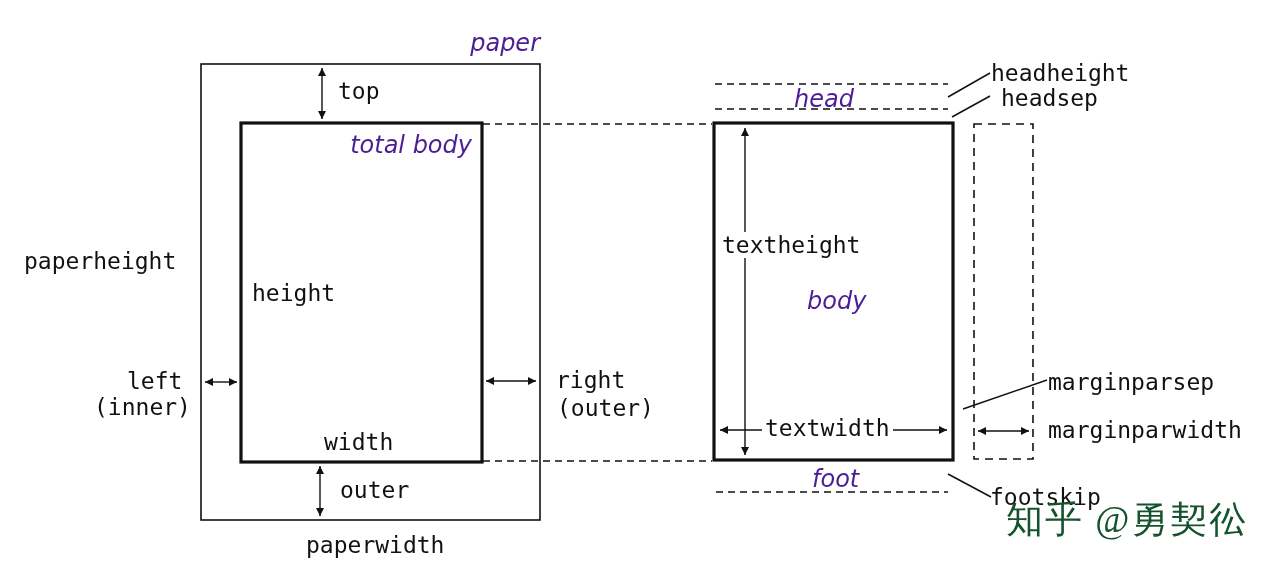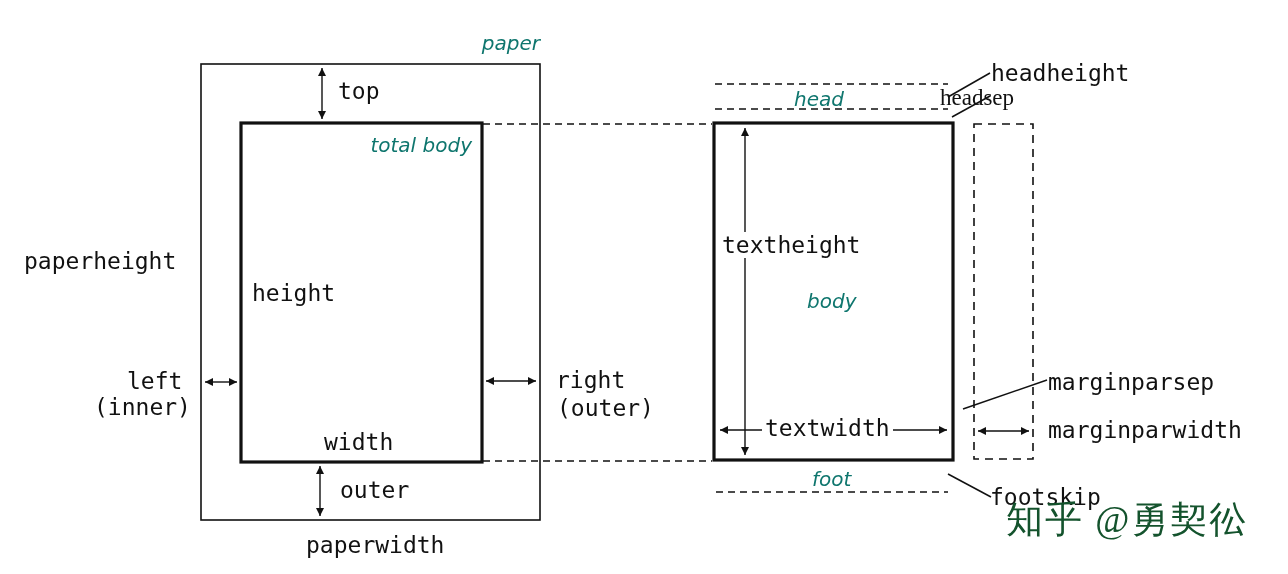--- a/index.html
+++ b/index.html
@@ -8,21 +8,21 @@
     font-family:"DejaVu Sans",sans-serif;
   }
   #figure-svg{position:absolute;left:0;top:0;}
   .lbl{position:absolute;white-space:nowrap;}
   .mono{
     font-family:"DejaVu Sans Mono","Liberation Mono",monospace;
     font-size:23px;line-height:26px;color:#111111;
   }
   .blue{
     font-family:"DejaVu Sans","Liberation Sans",sans-serif;
-    font-style:italic;font-size:20px;line-height:28px;color:#0f766e;
+    font-style:italic;font-size:24px;line-height:28px;color:#4c1d95;
   }
   .bg-white{background:#ffffff;padding:0 3px;}
   .watermark{
     font-family:Liberation Serif, serif;
     font-size:37px;line-height:42px;color:#14532d;letter-spacing:2px;
   }
   .right-align{text-align:right;}
 </style>
 </head>
 <body>
@@ -74,21 +74,21 @@
   <div class="lbl mono" style="left:127px;top:368px;">left</div>
   <div class="lbl mono" style="left:94px;top:394px;">(inner)</div>
   <div class="lbl mono" style="left:556px;top:367px;">right</div>
   <div class="lbl mono" style="left:557px;top:395px;">(outer)</div>
   <div class="lbl mono" style="left:324px;top:429px;">width</div>
   <div class="lbl mono" style="left:340px;top:477px;">outer</div>
   <div class="lbl mono" style="left:306px;top:532px;">paperwidth</div>
 
   <div class="lbl blue" style="left:794px;top:85px;">head</div>
   <div class="lbl mono" style="left:991px;top:60px;">headheight</div>
-  <div class="lbl mono" style="left:940px;top:85px;font-family:Liberation Serif, serif;">headsep</div>
+  <div class="lbl mono" style="left:1001px;top:85px;">headsep</div>
   <div class="lbl mono bg-white" style="left:719px;top:232px;">textheight</div>
   <div class="lbl blue" style="left:807px;top:287px;">body</div>
   <div class="lbl mono bg-white" style="left:762px;top:415px;">textwidth</div>
   <div class="lbl mono" style="left:1048px;top:369px;">marginparsep</div>
   <div class="lbl mono" style="left:1048px;top:417px;text-align:right;">marginparwidth</div>
   <div class="lbl blue" style="left:812px;top:465px;">foot</div>
   <div class="lbl mono" style="left:990px;top:484px;">footskip</div>
 
   <div class="lbl watermark" style="left:1006px;top:499px;">知乎 @勇契彸</div>
 

